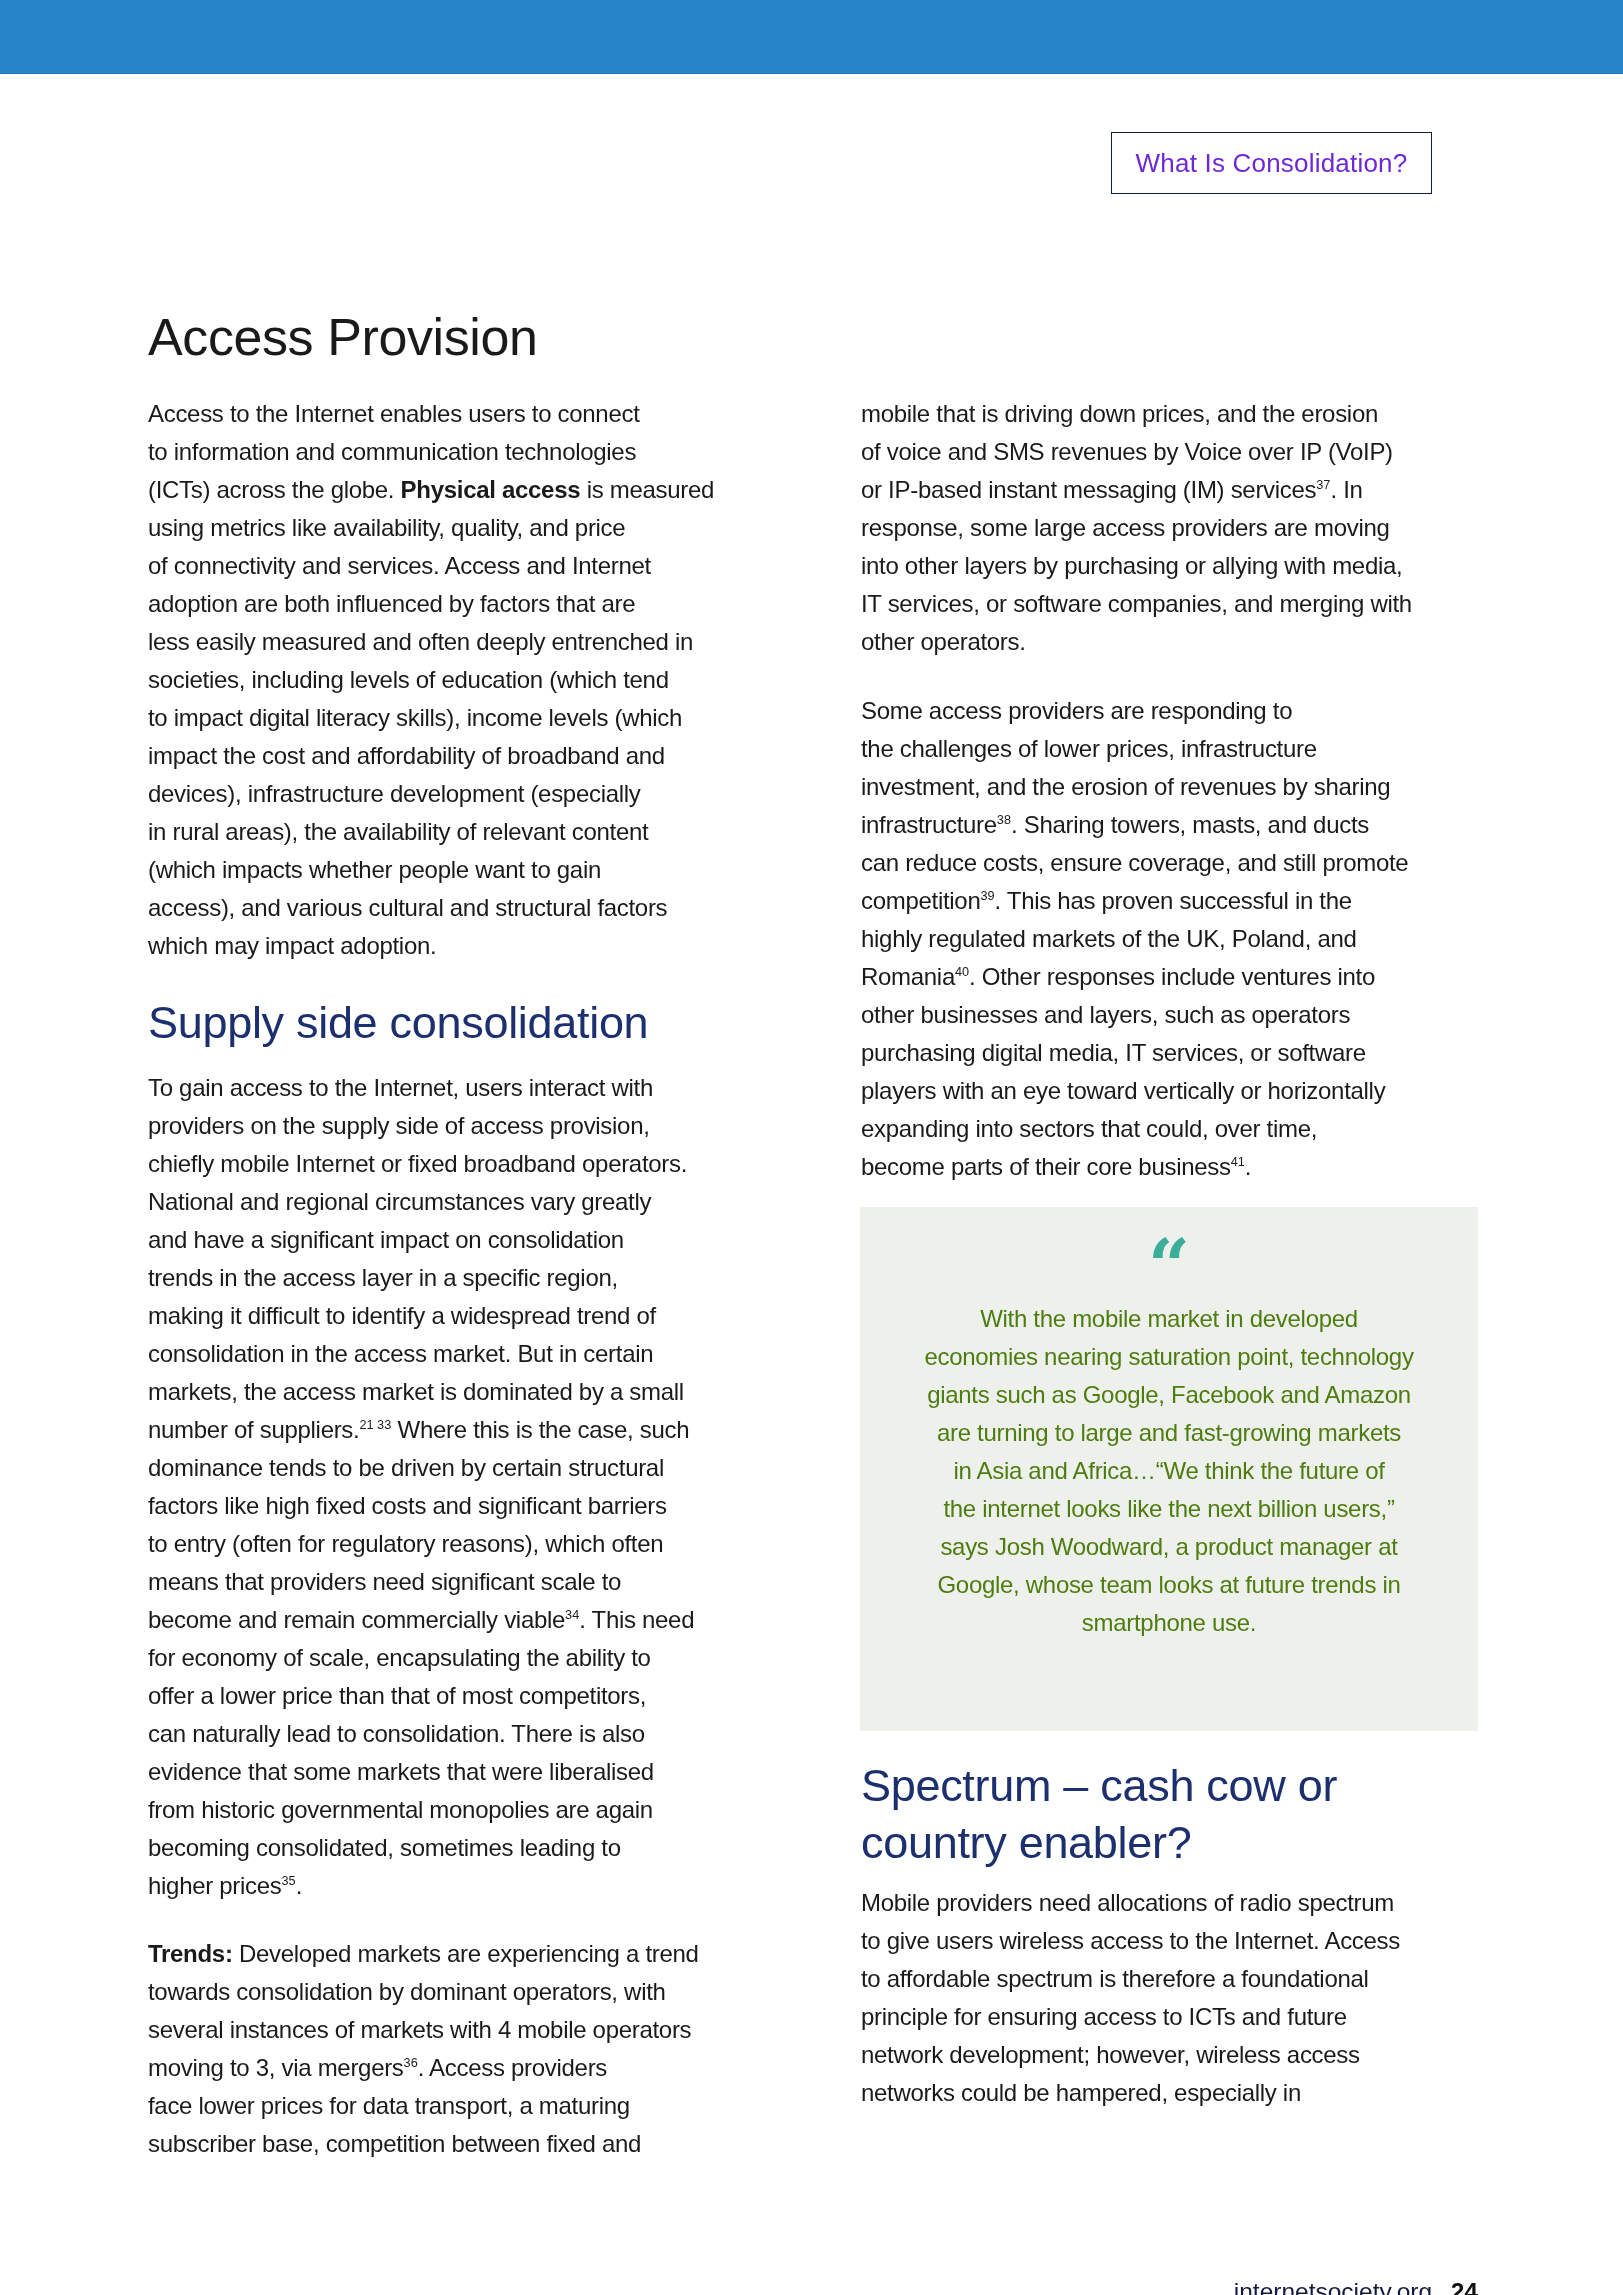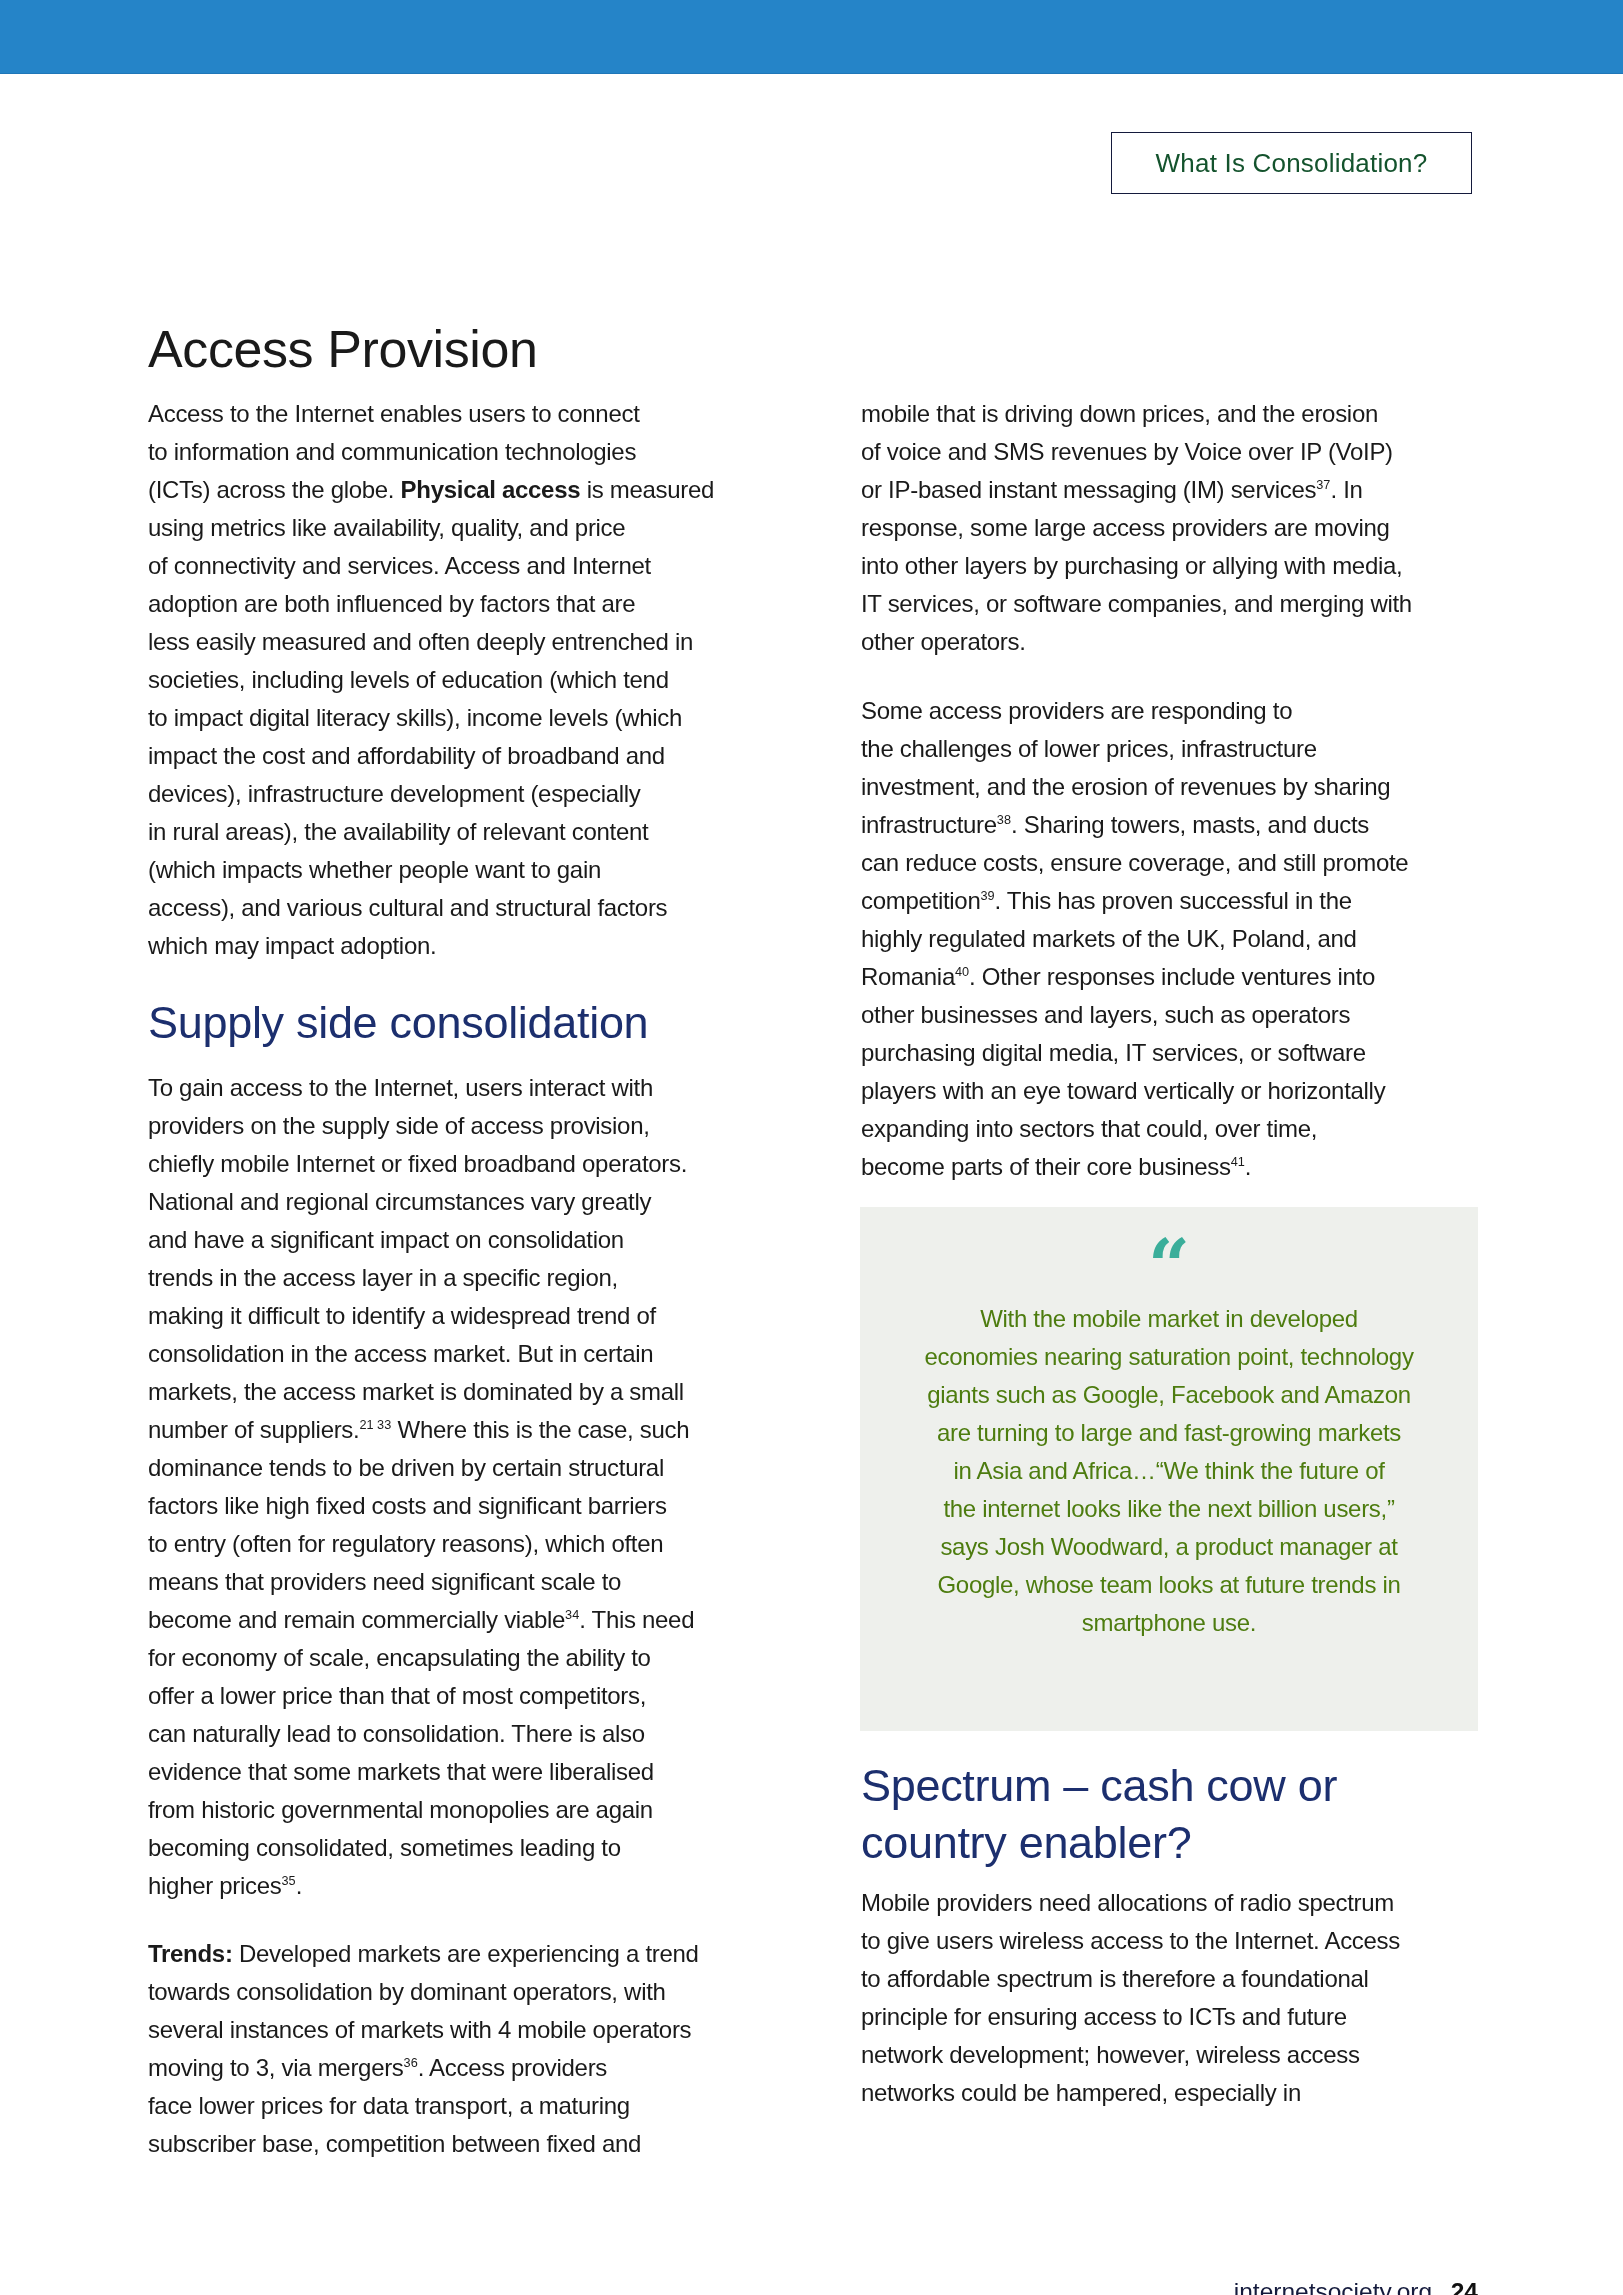--- a/index.html
+++ b/index.html
@@ -14,32 +14,32 @@
     }
     .top-bar {
       position: absolute; left: 0; top: 0;
       width: 1623px; height: 73px;
       background: #2584c8;
       border-bottom: 1.7px solid #1f76b8;
     }
     .section-tag {
       position: absolute;
       left: 1111px; top: 132px;
-      width: 361px; height: 62px;
+      width: 321px; height: 62px;
       border: 1.7px solid #141a3c;
       box-sizing: border-box;
       display: flex; align-items: center; justify-content: center;
       font-size: 26px;
-      color: #14532d;
+      color: #6d28d9;
       letter-spacing: 0.2px;
     }
 
     .page-title {
       position: absolute;
-      left: 148px; top: 315px;
+      left: 148px; top: 303px;
       margin: 0;
       font-size: 52px;
       font-weight: normal;
       color: #1a1a1a;
       letter-spacing: -0.4px;
       line-height: 68px;
     }
     .subhead {
       position: absolute;
       margin: 0;

